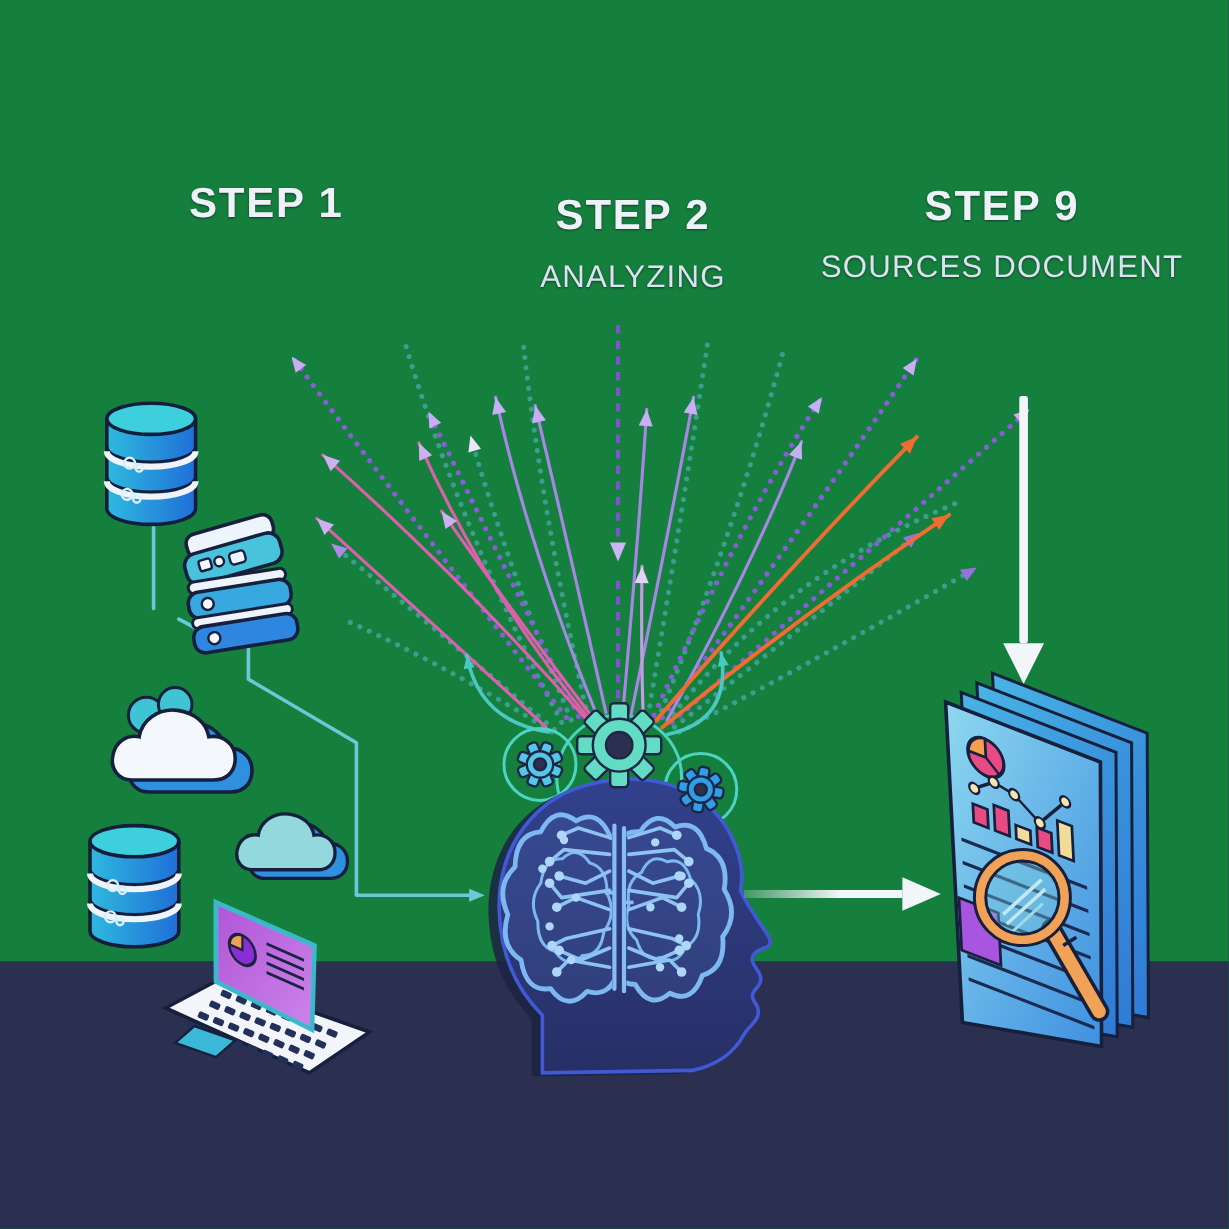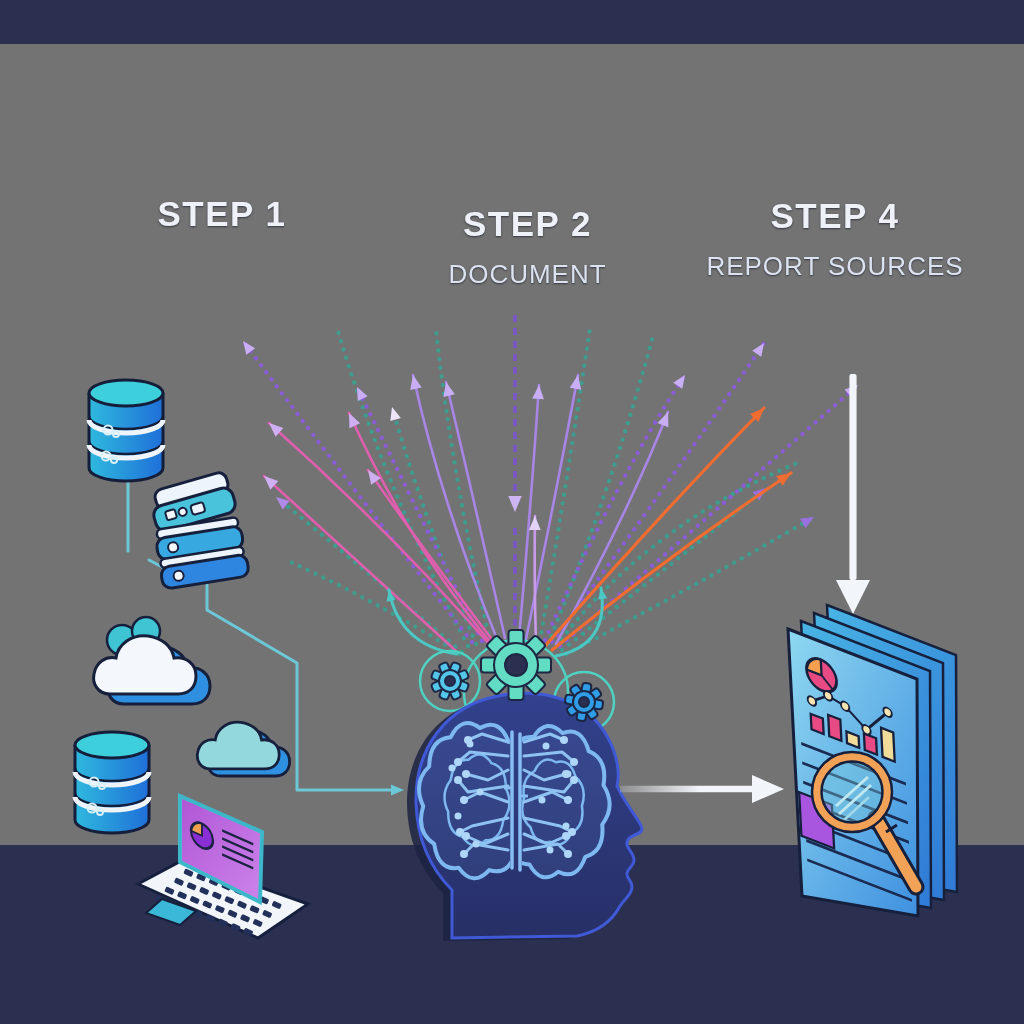--- a/index.html
+++ b/index.html
@@ -1,18 +1,18 @@
 <!DOCTYPE html>
 <html><head>
 <meta charset="utf-8">
 <style>
   html,body{margin:0;padding:0;}
   body{width:1024px;height:1024px;overflow:hidden;background:#2b3051;}
-  .stage{position:relative;width:1024px;height:801px;background:#737373;
-         font-family:"Liberation Sans", sans-serif;margin-top:44px;}
+  .stage{position:relative;width:1024px;height:801px;background:#15803d;
+         font-family:"Liberation Sans", sans-serif;}
   svg.scene{position:absolute;left:0;top:0;z-index:1;}
   .step{position:absolute;z-index:2;text-align:center;color:#eef1f8;}
   .step-title{font-size:35px;font-weight:700;letter-spacing:1.5px;margin:0 0 13px 0;
               text-shadow:0 1px 2px rgba(10,14,30,.6);}
   .step-sub{font-size:26px;font-weight:400;letter-spacing:1px;line-height:1.32;
             color:#dce3f0;text-shadow:0 1px 2px rgba(10,14,30,.6);}
   #step-1{left:62px;top:150px;width:320px;}
   #step-2{left:395px;top:160px;width:265px;}
   #step-3{left:665px;top:152px;width:340px;}
 </style>
@@ -20,28 +20,28 @@
 <body>
 
 <div class="stage">
 
   <div class="step" id="step-1">
     <h2 class="step-title">STEP 1</h2>
   </div>
   <div class="step" id="step-2">
     <h2 class="step-title">STEP 2</h2>
     <div class="step-sub">
-      <div>DOCUMENT</div>
+      <div>ANALYZING</div>
       <div></div>
     </div>
   </div>
   <div class="step" id="step-3">
-    <h2 class="step-title">STEP 4</h2>
+    <h2 class="step-title">STEP 9</h2>
     <div class="step-sub">
-      <div>REPORT SOURCES</div>
+      <div>SOURCES DOCUMENT</div>
     </div>
   </div>
 
   <svg class="scene" width="1024" height="1024" viewBox="0 0 1024 1024">
     <defs>
       <linearGradient id="dbGrad" x1="0" y1="0" x2="1" y2="0">
         <stop offset="0" stop-color="#2fb9de"></stop>
           <stop offset="1" stop-color="#1f6fd8"></stop>
       </linearGradient>
       <linearGradient id="headGrad" x1="0" y1="0" x2="0" y2="1">

